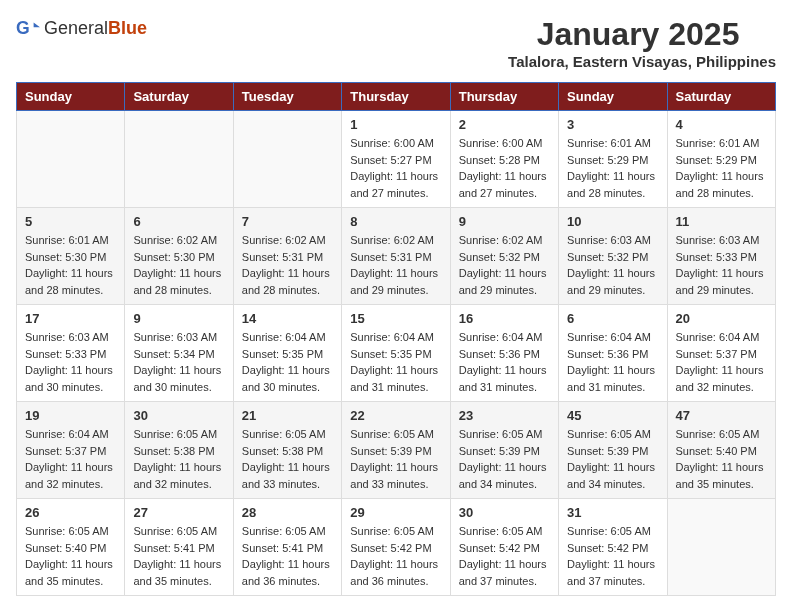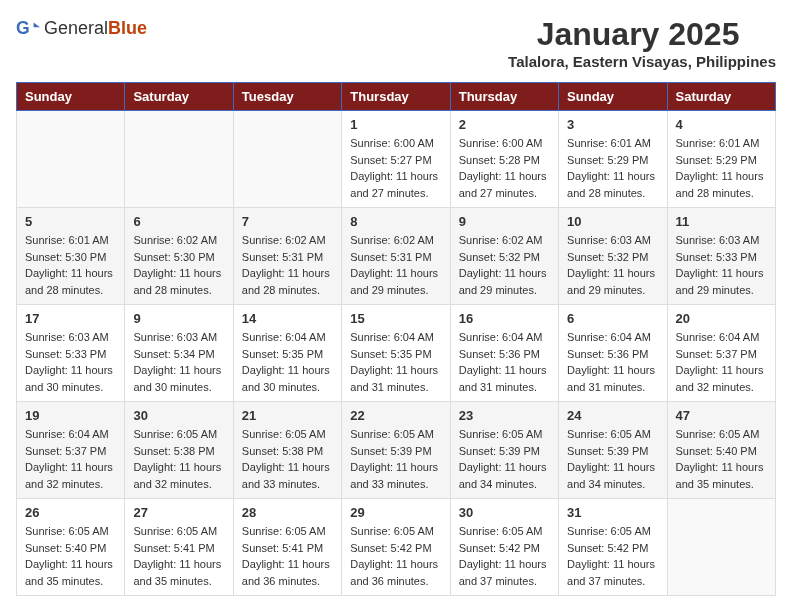--- a/index.html
+++ b/index.html
@@ -290,21 +290,21 @@
 and 33 minutes.</div>
         </td>
         <td>
           <span class="day-number">23</span>
           <div class="day-info" style="white-space: pre-line;">Sunrise: 6:05 AM
 Sunset: 5:39 PM
 Daylight: 11 hours
 and 34 minutes.</div>
         </td>
         <td>
-          <span class="day-number">24</span>
+          <span class="day-number">45</span>
           <div class="day-info" style="white-space: pre-line;">Sunrise: 6:05 AM
 Sunset: 5:39 PM
 Daylight: 11 hours
 and 34 minutes.</div>
         </td>
         <td>
           <span class="day-number">47</span>
           <div class="day-info" style="white-space: pre-line;">Sunrise: 6:05 AM
 Sunset: 5:40 PM
 Daylight: 11 hours

